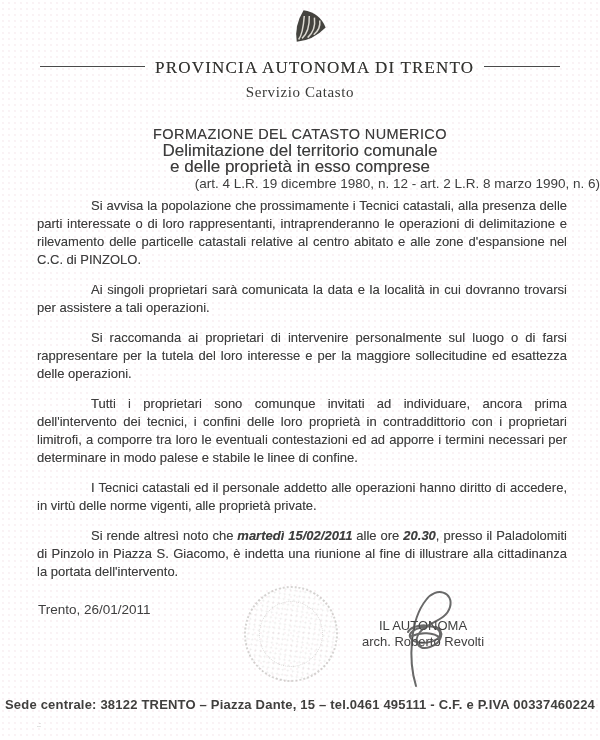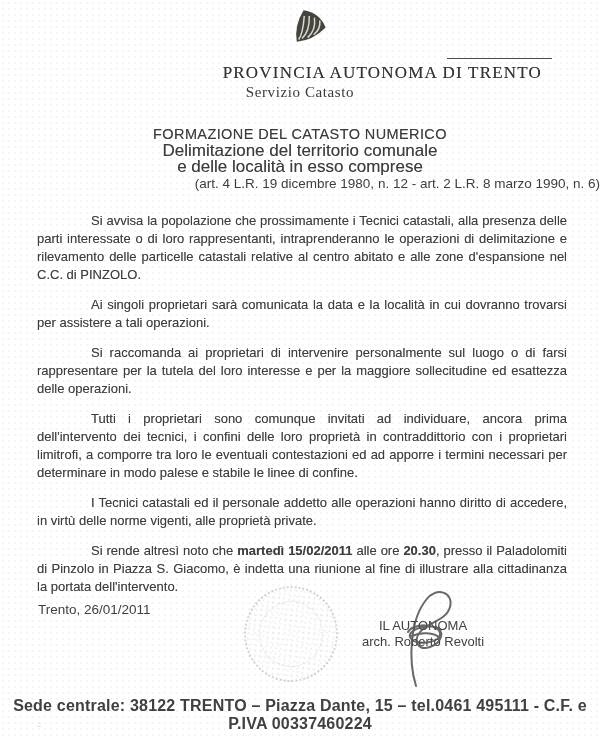--- a/index.html
+++ b/index.html
@@ -26,24 +26,23 @@
     left: 286px;
     width: 40px;
     height: 46px;
   }
 
   
   .org-row {
     position: absolute;
     top: 58px;
     left: 40px;
-    right: 48px;
+    right: 40px;
     display: flex;
-    align-items: flex-end;
-    flex-direction: column;
+    align-items: center;
   }
   .rule {
     height: 0;
     border-bottom: 1.4px solid #4a4a4a;
     margin-bottom: 4px;
   }
   .rule.left  { width: 105px; }
   .rule.right { flex: 1; }
   .org-name {
     font-family: "Liberation Serif", "DejaVu Serif", serif;
@@ -85,34 +84,34 @@
     left: 0;
     width: 100%;
     text-align: right;
     font-size: 13.5px;
     color: #3d3d3d;
   }
 
   
   .content {
     position: absolute;
-    top: 212px;
+    top: 197px;
     left: 37px;
     right: 33px;
   }
   .content p {
     margin: 0 0 12px 0;
     font-size: 13px;
     line-height: 18px;
     text-align: justify;
     text-indent: 54px;
     color: #3e3e3e;
     text-shadow: 0 0 0.5px rgba(62,62,62,0.45);
   }
-  .b { font-weight: bold; }
+  .b { font-weight: bold; font-style: italic; }
 
   .place-date {
     position: absolute;
     top: 602px;
     left: 38px;
     font-size: 13.5px;
     color: #3e3e3e;
   }
 
   
@@ -155,21 +154,21 @@
     pointer-events: none;
   }
 
   
   .footer {
     position: absolute;
     top: 697px;
     left: 0;
     width: 100%;
     text-align: center;
-    font-size: 16px;
+    font-size: 13px;
     font-weight: bold;
     letter-spacing: 0.2px;
     color: #40403e;
   }
   .corner-mark {
     position: absolute;
     top: 721px;
     left: 37px;
     font-size: 7px;
     color: #9a9a98;
@@ -192,21 +191,21 @@
   <div class="org-row">
     <span class="rule left"></span>
     <span class="org-name">PROVINCIA AUTONOMA DI TRENTO</span>
     <span class="rule right"></span>
   </div>
   <div class="dept">Servizio Catasto</div>
 
   <div class="title-block">
     <div class="title-main">FORMAZIONE DEL CATASTO NUMERICO</div>
     <div class="title-sub">Delimitazione del territorio comunale</div>
-    <div class="title-sub">e delle località in esso comprese</div>
+    <div class="title-sub">e delle proprietà in esso comprese</div>
   </div>
   <div class="law-ref">(art. 4 L.R. 19 dicembre 1980, n. 12 - art. 2 L.R. 8 marzo 1990, n. 6)</div>
 
   <div class="content">
     <p>Si avvisa la popolazione che prossimamente i Tecnici catastali, alla presenza delle parti interessate o di loro rappresentanti, intraprenderanno le operazioni di delimitazione e rilevamento delle particelle catastali relative al centro abitato e alle zone d'espansione nel C.C. di PINZOLO.</p>
     <p>Ai singoli proprietari sarà comunicata la data e la località in cui dovranno trovarsi per assistere a tali operazioni.</p>
     <p>Si raccomanda ai proprietari di intervenire personalmente sul luogo o di farsi rappresentare per la tutela del loro interesse e per la maggiore sollecitudine ed esattezza delle operazioni.</p>
     <p>Tutti i proprietari sono comunque invitati ad individuare, ancora prima dell'intervento dei tecnici, i confini delle loro proprietà in contraddittorio con i proprietari limitrofi, a comporre tra loro le eventuali contestazioni ed ad apporre i termini necessari per determinare in modo palese e stabile le linee di confine.</p>
     <p>I Tecnici catastali ed il personale addetto alle operazioni hanno diritto di accedere, in virtù delle norme vigenti, alle proprietà private.</p>
     <p><span>Si rende altresì noto che </span><span class="b">martedì 15/02/2011</span><span> alle ore </span><span class="b">20.30</span><span>, presso il Paladolomiti di Pinzolo in Piazza S. Giacomo, è indetta una riunione al fine di illustrare alla cittadinanza la portata dell'intervento.</span></p>

